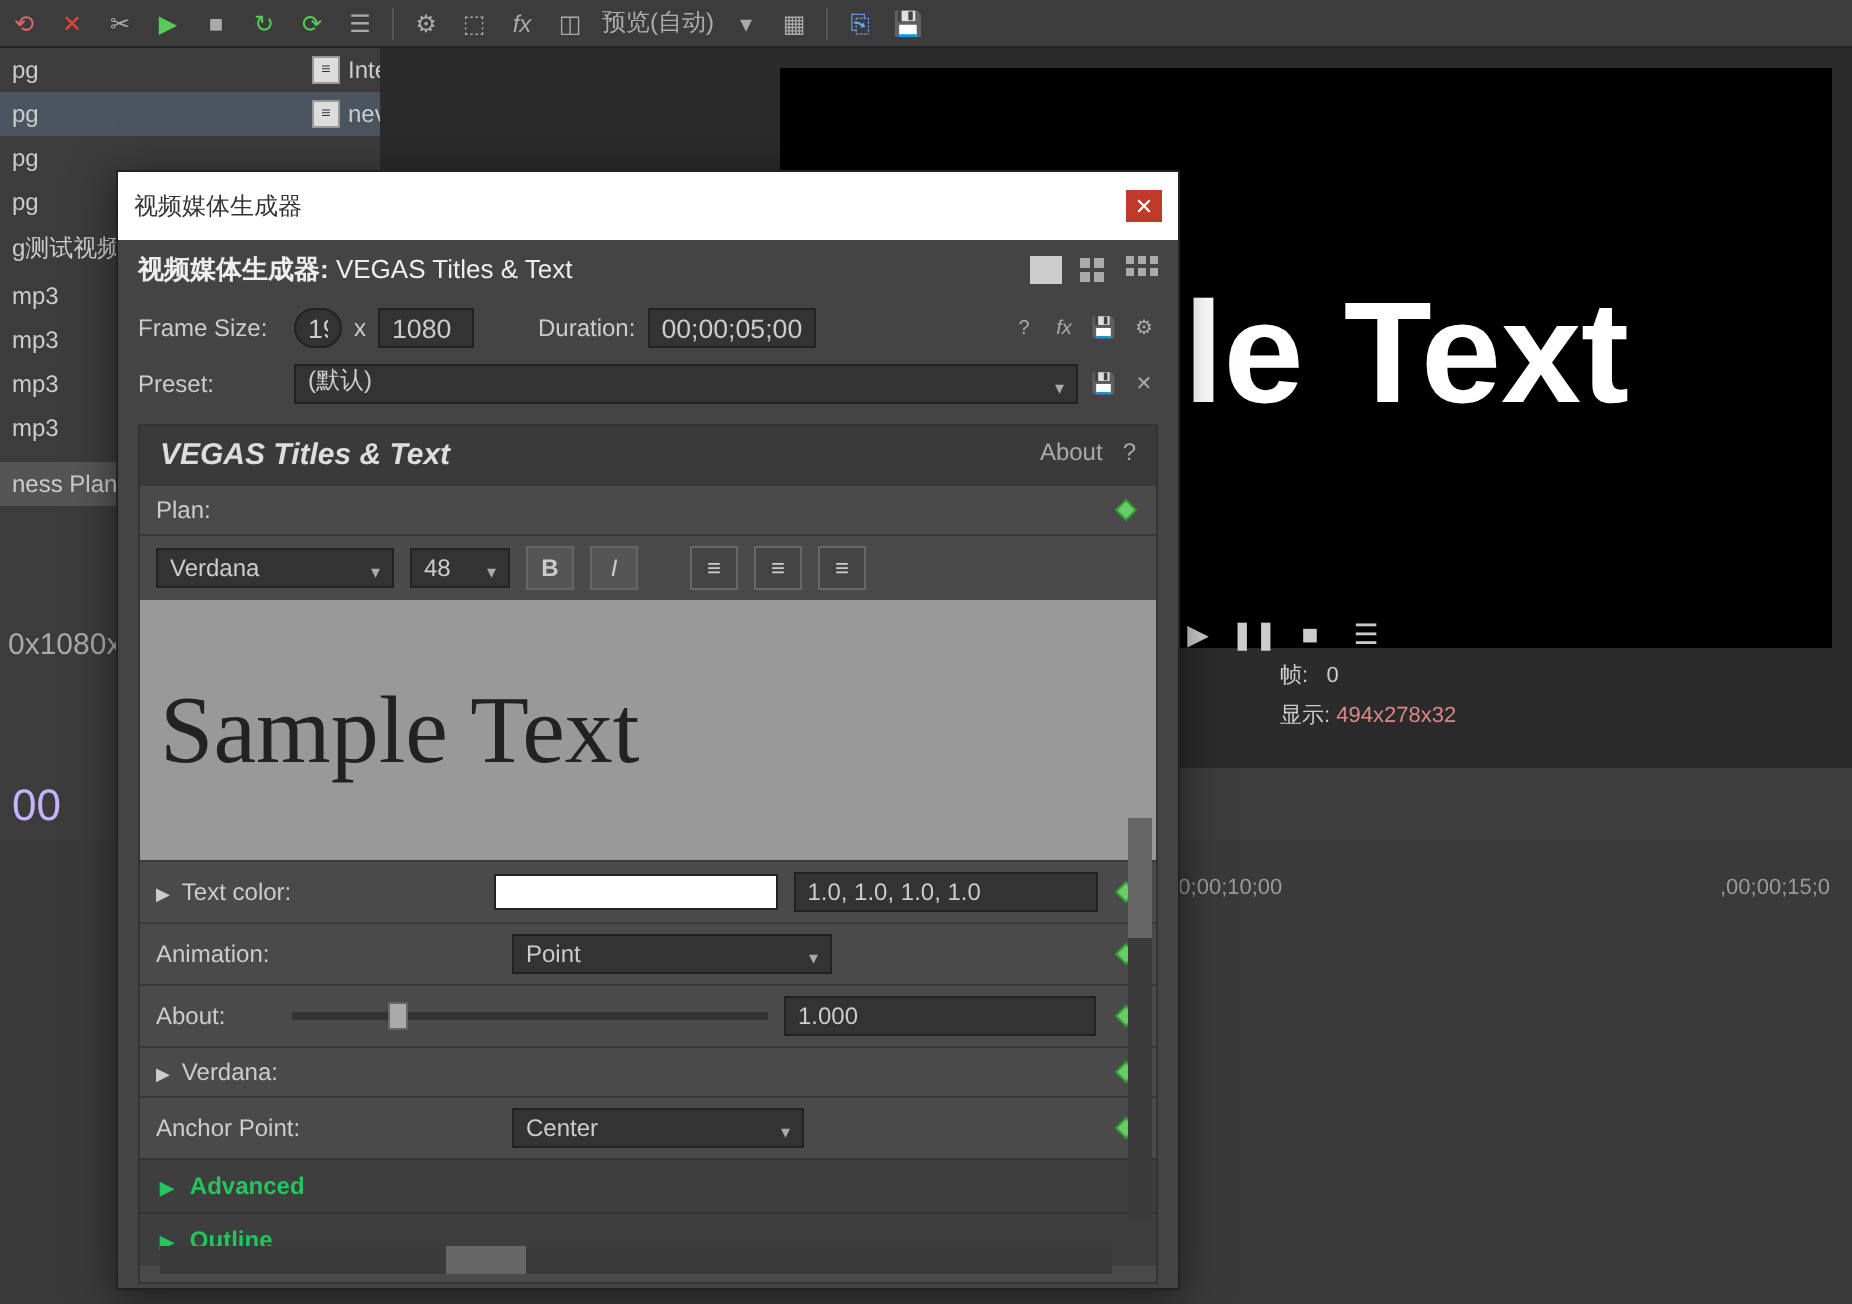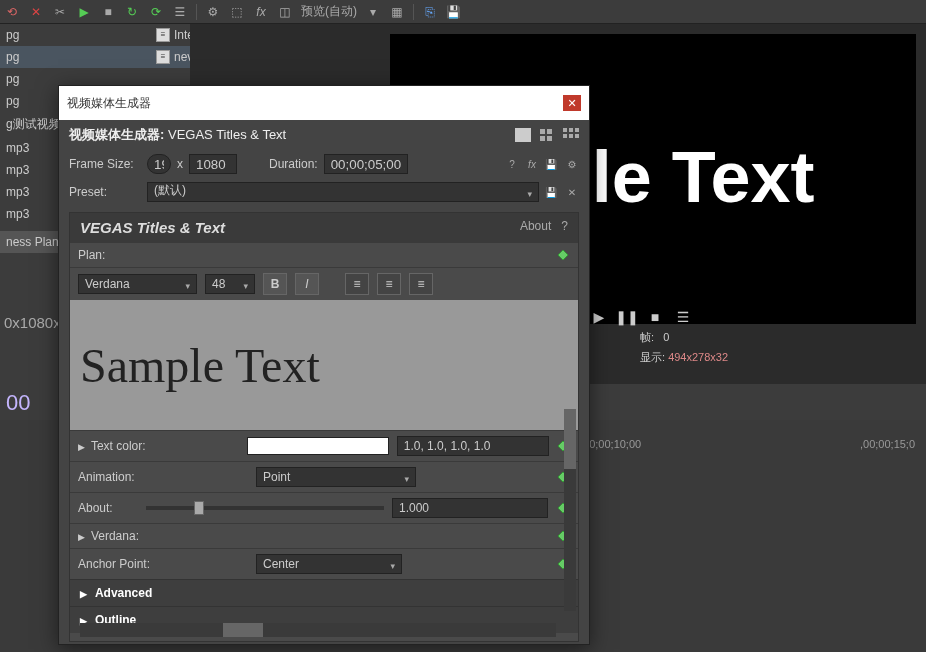--- a/index.html
+++ b/index.html
@@ -86,21 +86,21 @@
   margin:0; background:#999; height:130px;
   display:flex; align-items:center; padding:0 10px;
   font-family: Verdana; font-size:48px; color:#222;
 }
 .fmt-btn { width:24px; height:22px; border:1px solid #666; background:#444; color:#ccc; display:flex; align-items:center; justify-content:center; cursor:pointer; font-size:12px; }
 .fmt-btn.boxed { background:#555; }
 .color-swatch { width:150px; height:18px; background:#fff; border:1px solid #222; cursor:pointer; }
 .value-box { background:#333; border:1px solid #222; padding:2px 6px; color:#ccc; width:160px; height:20px; }
 .slider-track { flex:1; height:4px; background:#333; position:relative; }
 .slider-thumb { position:absolute; left:20%; top:-5px; width:10px; height:14px; background:#aaa; border:1px solid #666; cursor:pointer; }
-.collapse-head { padding:6px 10px; background:#3e3e3e; color:#ffffff; font-weight:bold; font-size:12px; display:flex; align-items:center; gap:8px; cursor:pointer; border-top:1px solid #333;}
+.collapse-head { padding:6px 10px; background:#3e3e3e; color:#22c55e; font-weight:bold; font-size:12px; display:flex; align-items:center; gap:8px; cursor:pointer; border-top:1px solid #333;}
 .caret-r::before { content:"▶"; font-size:9px; }
 .scrolltrack { position:absolute; right:2px; top:196px; bottom:30px; width:12px; background:#3a3a3a; }
 .scrollthumb { position:absolute; top:0; width:12px; height:60px; background:#666; }
 .hscrolltrack { position:absolute; left:10px; right:22px; bottom:4px; height:14px; background:#3a3a3a; }
 .hscrollthumb { position:absolute; left:30%; width:40px; height:14px; background:#666; }
 .keyf { width:14px; height:14px; display:inline-flex; align-items:center; justify-content:center; cursor:pointer; }
 .keyf svg { width:12px; height:12px; }
 .bigtime { font-size:22px; color:#c4b5fd; padding:6px; }
 </style>
 </head>

